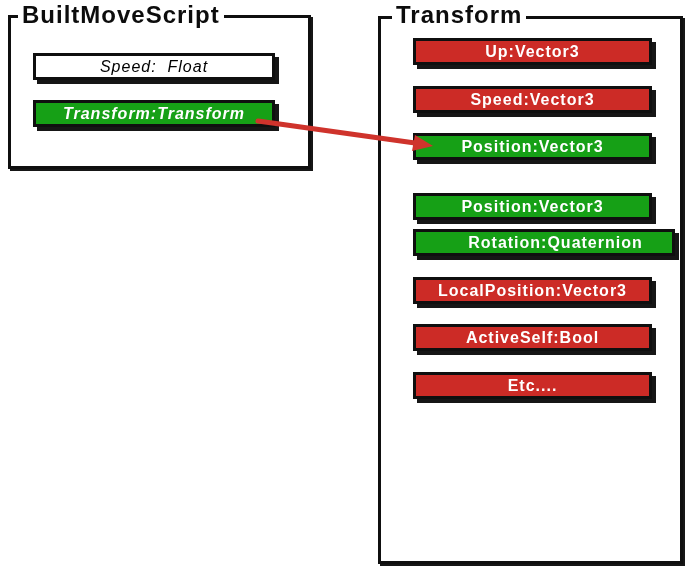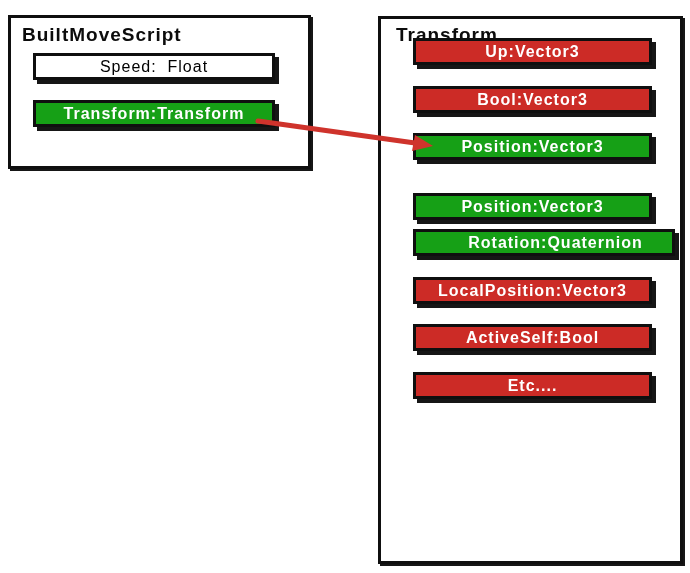--- a/index.html
+++ b/index.html
@@ -15,27 +15,26 @@
   .group {
     position: absolute;
     border: 3px solid var(--border, #0f0f0f);
     box-shadow: 2px 2px 0 var(--shadow, #161616);
     background: transparent;
   }
   .group-title {
     position: absolute;
     background: #ffffff;
     padding: 0 4px;
-    font-size: 19px;
+    font-size: 24px;
     letter-spacing: 1px;
     font-weight: 600;
     color: #0c0c0c;
     white-space: pre;
     line-height: 24px;
-    margin-top: 20px;
   }
 
   
   .btn {
     position: absolute;
     height: 21px;
     border: 3px solid var(--border, #0f0f0f);
     box-shadow: 4px 4px 0 var(--shadow, #161616);
     display: flex;
     align-items: center;
@@ -44,21 +43,21 @@
     letter-spacing: 1px;
     line-height: 21px;
     white-space: pre;
     cursor: pointer;
     user-select: none;
   }
   .btn[data-state="green"] { background: var(--green, #16a016); color: #ffffff; font-weight: bold; }
   .btn[data-state="red"]   { background: var(--red, #cc2b26);   color: #ffffff; font-weight: bold; }
   .btn[data-state="white"] { background: #ffffff; color: #000000; font-weight: normal; }
 
-  .btn-left  { left: 33px;  width: 236px; }
+  .btn-left  { left: 33px;  width: 236px; font-style: italic; }
   .btn-right { left: 413px; width: 233px; }
 
   #arrow-layer {
     position: absolute;
     left: 0; top: 0;
     width: 690px; height: 573px;
     pointer-events: none;
   }
   #arrow-layer line    { stroke: var(--arrow, #cf332c); stroke-width: 5; stroke-linecap: round; }
   #arrow-layer polygon { fill: var(--arrow, #cf332c); }
@@ -73,21 +72,21 @@
 
   <div class="btn btn-left" style="top:53px;" data-state="white">Speed:  Float</div>
 
   <div class="btn btn-left" style="top:100px;" data-state="green">Transform:Transform</div>
 
   <div class="group" style="left:378px; top:16px; width:299px; height:542px;"></div>
   <div class="group-title" style="left:392px; top:3px;text-align:center;">Transform</div>
 
   <div class="btn btn-right" style="top:38px;" data-state="red">Up:Vector3</div>
 
-  <div class="btn btn-right" style="top:86px;" data-state="red">Bool:Vector3</div>
+  <div class="btn btn-right" style="top:86px;" data-state="red">Speed:Vector3</div>
 
   <div class="btn btn-right" style="top:133px;" data-state="green">Position:Vector3</div>
 
   <div class="btn btn-right" style="top:193px;" data-state="green">Position:Vector3</div>
 
   <div class="btn btn-right" style="top:229px;padding-left:23px;" data-state="green">Rotation:Quaternion</div>
 
   <div class="btn btn-right" style="top:277px;" data-state="red">LocalPosition:Vector3</div>
 
   <div class="btn btn-right" style="top:372px;" data-state="red">Etc....</div>

